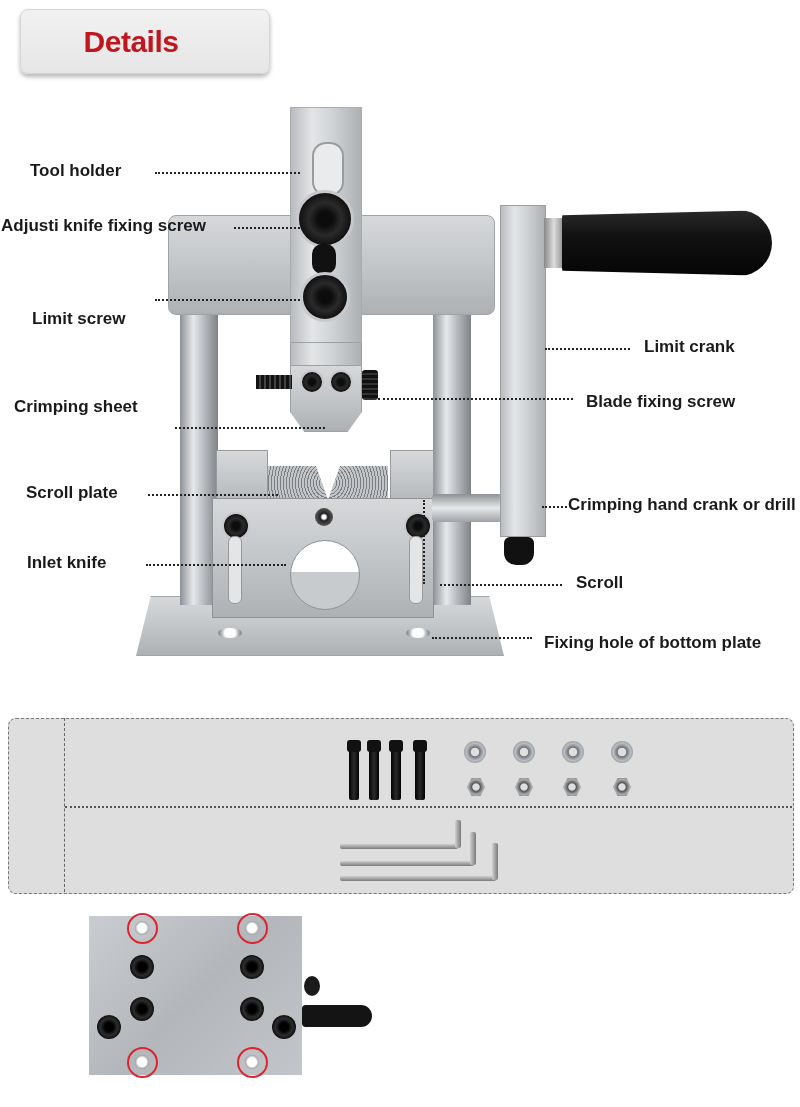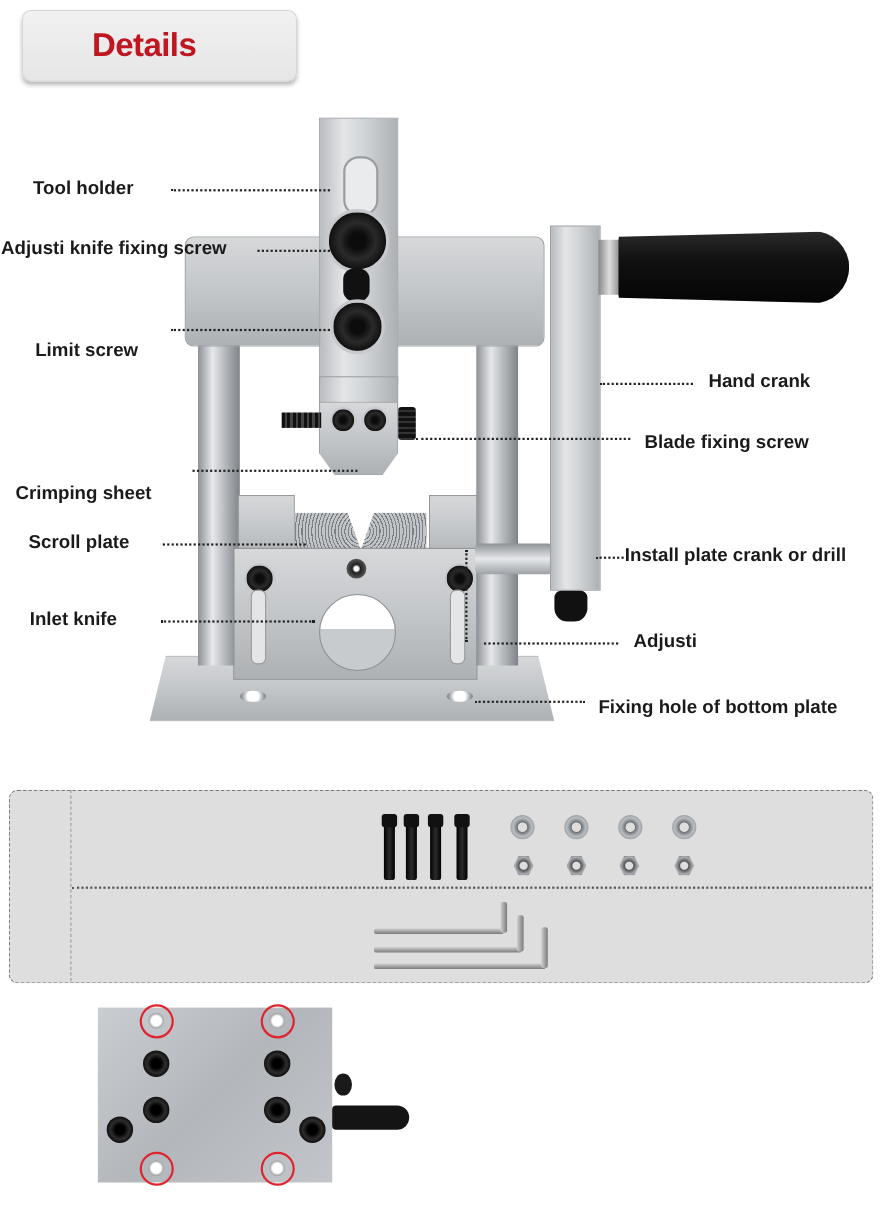--- a/index.html
+++ b/index.html
@@ -108,41 +108,41 @@
 
 <div class="abs label" style="left:30px;top:160px;">Tool holder</div>
 <div class="abs leader" style="left:155px;top:172px;width:145px;"></div>
 
 <div class="abs label" style="left:1px;top:215px;">Adjusti knife fixing screw</div>
 <div class="abs leader" style="left:234px;top:227px;width:66px;"></div>
 
 <div class="abs label" style="left:32px;top:287px;margin-top:21px;">Limit screw</div>
 <div class="abs leader" style="left:155px;top:299px;width:145px;"></div>
 
-<div class="abs label" style="left:14px;top:438px;">Crimping sheet</div>
+<div class="abs label" style="left:14px;top:396px;">Crimping sheet</div>
 <div class="abs leader" style="left:175px;top:427px;width:150px;"></div>
 
 <div class="abs label" style="left:26px;top:482px;">Scroll plate</div>
 <div class="abs leader" style="left:148px;top:494px;width:130px;"></div>
 
 <div class="abs label" style="left:27px;top:552px;">Inlet knife</div>
 <div class="abs leader" style="left:146px;top:564px;width:140px;"></div>
 
 <div class="abs leader" style="left:545px;top:348px;width:85px;"></div>
-<div class="abs label" style="left:644px;top:336px;">Hand crank</div>
+<div class="abs label" style="left:644px;top:336px;">Limit crank</div>
 
 <div class="abs leader" style="left:378px;top:398px;width:195px;"></div>
 <div class="abs label" style="left:586px;top:391px;">Blade fixing screw</div>
 
 <div class="abs leader" style="left:542px;top:506px;width:25px;"></div>
-<div class="abs label" style="left:568px;top:494px;">Install plate crank or drill</div>
+<div class="abs label" style="left:568px;top:494px;">Crimping hand crank or drill</div>
 
 <div class="abs leader" style="left:440px;top:584px;width:122px;"></div>
 <div class="abs leader" style="left:423px;top:500px;width:2px;height:84px;border-top:none;border-left:2px dotted #222;"></div>
-<div class="abs label" style="left:576px;top:572px;">Adjusti</div>
+<div class="abs label" style="left:576px;top:572px;">Scroll</div>
 
 <div class="abs leader" style="left:432px;top:637px;width:100px;"></div>
 <div class="abs label" style="left:544px;top:632px;">Fixing hole of bottom plate</div>
 
 <div class="abs acc-panel"></div>
 <div class="abs acc-tab"></div>
 <div class="abs acc-divider"></div>
 
 <div>
   <div class="abs bolt" style="left:349px;top:740px;"></div>

